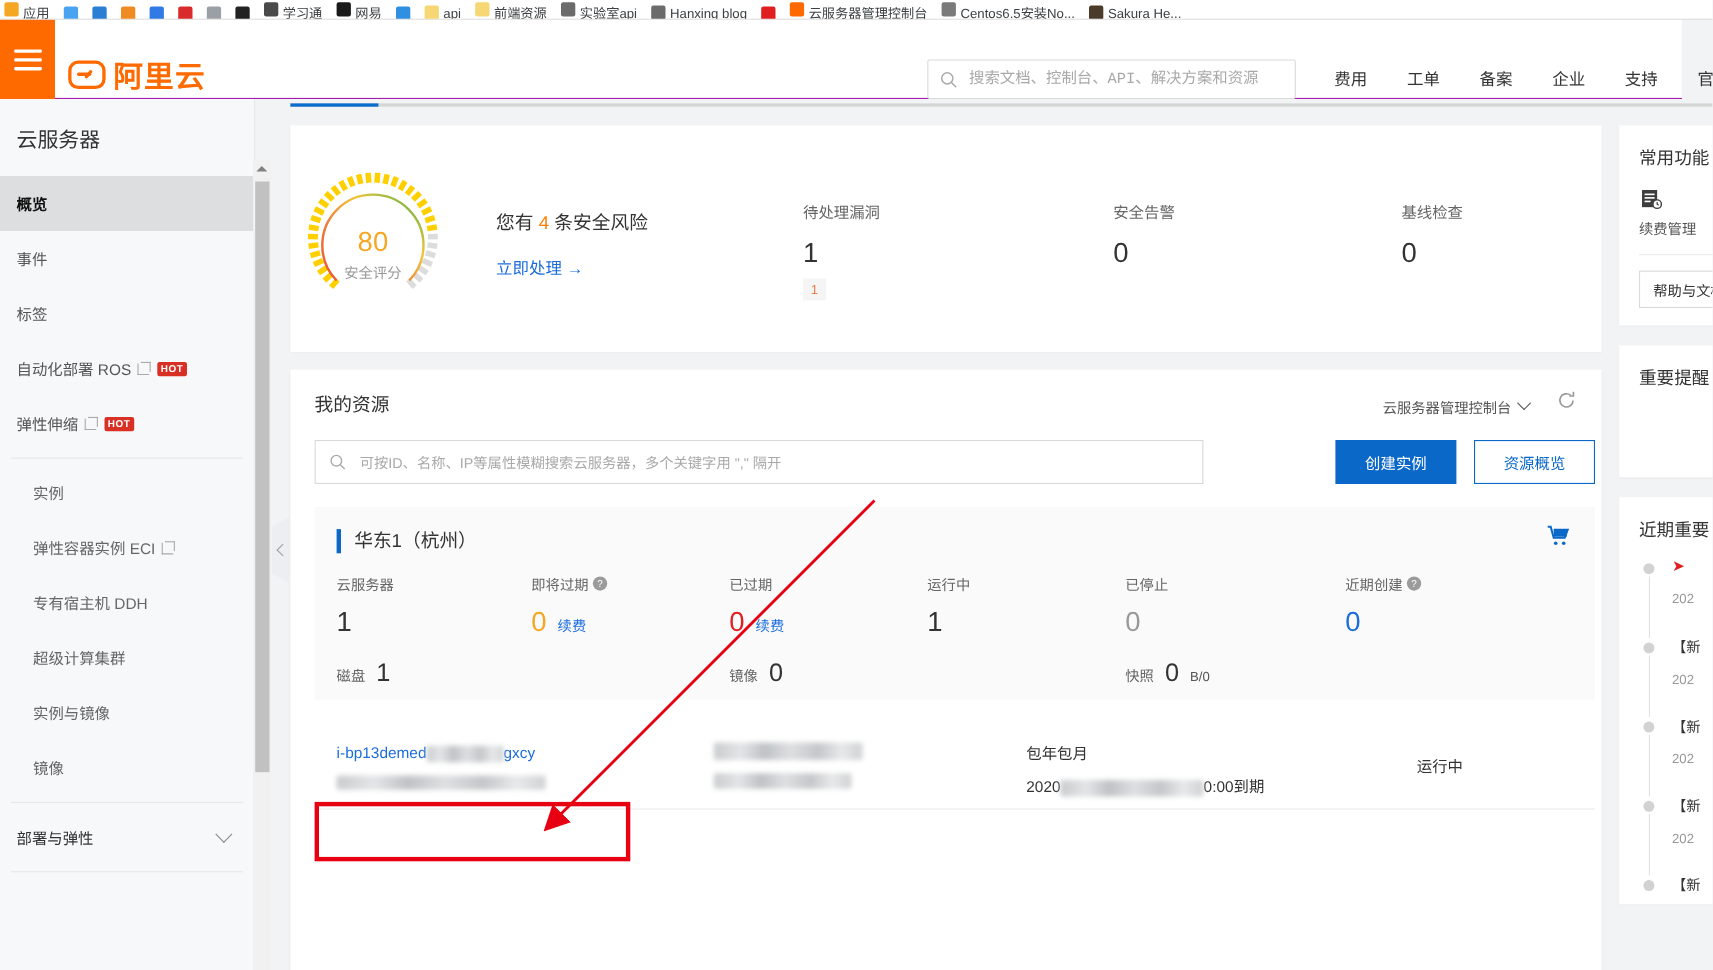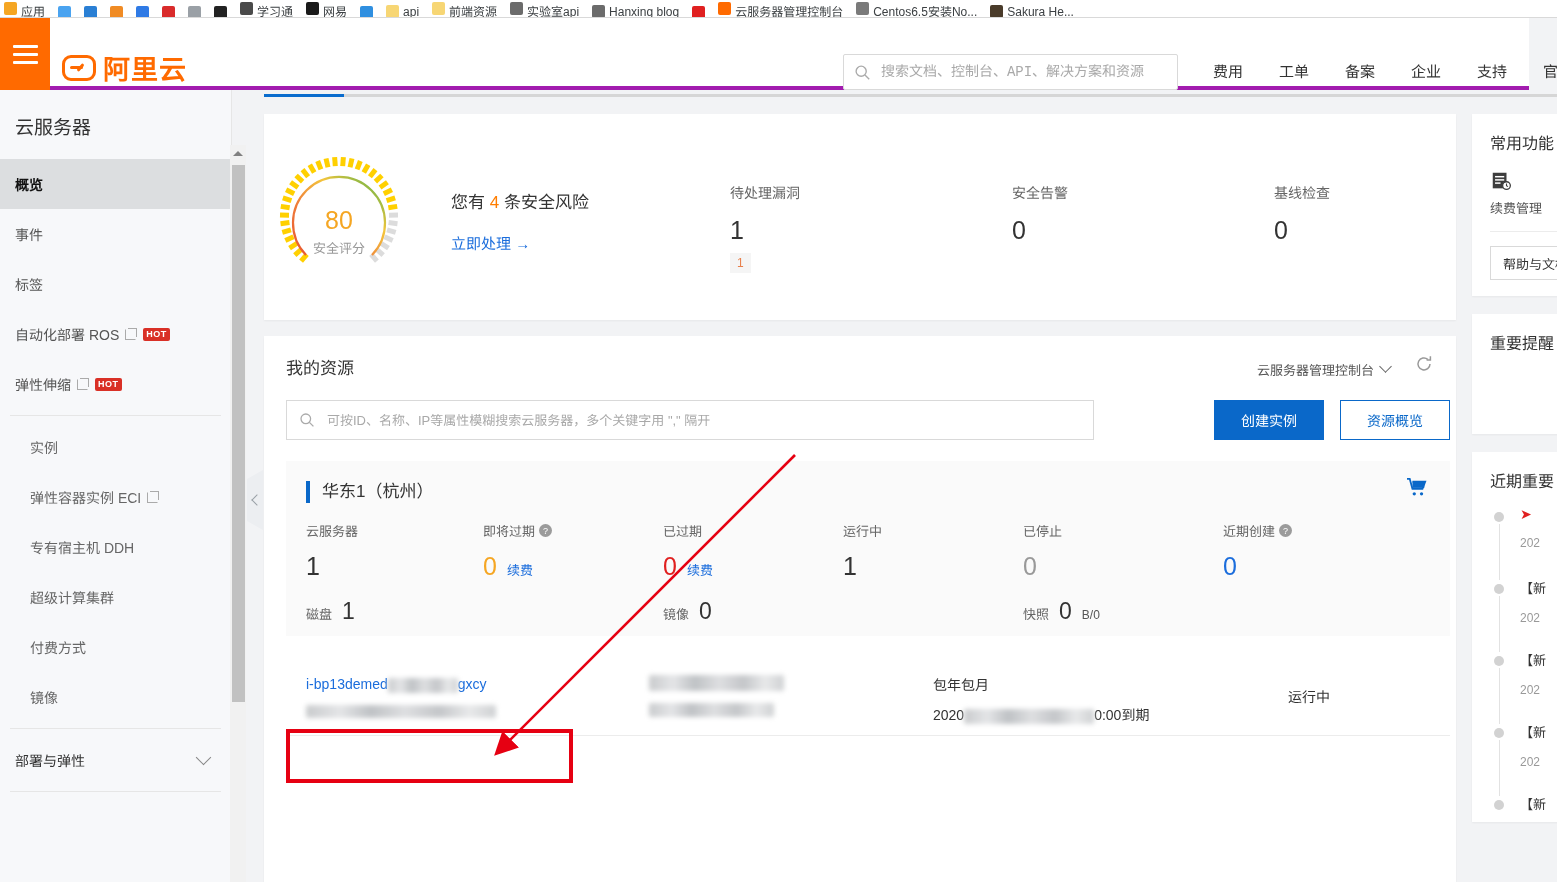--- a/index.html
+++ b/index.html
@@ -14,21 +14,21 @@
     position:absolute; left:0; top:0; width:1557px; height:18px;
     background:#ffffff; overflow:hidden; display:flex; align-items:flex-end;
     padding-left:4px; border-bottom:1px solid #d9d9d9;
   }
   .bm{ display:flex; gap:4px; margin-right:13px; flex:0 0 auto;
        font-size:12px; color:#3c4043; white-space:nowrap; position:relative; top:2px;}
   .bmico{ width:13px; height:13px; border-radius:2px; flex:0 0 auto; display:block;}
   
   #header{
     position:absolute; left:0; top:18px; width:1529px; height:72px;
-    background:#ffffff; border-bottom:4px solid #a21caf;
+    background:#ffffff; border-bottom:1px solid #a21caf;
   }
   #hamburger{
     position:absolute; left:0; top:0; width:50px; height:72px; background:#ff6a00;
     display:flex; flex-direction:column; align-items:center; justify-content:center; gap:5px;
     cursor:pointer;
   }
   #hamburger i{ display:block; width:25px; height:3px; background:#fff; border-radius:1px;}
   #brand{ position:absolute; left:62px; top:30px; display:flex; align-items:center; gap:7px;}
   #brand .logomark{
     width:34px; height:26px; border:3px solid #ff6a00; border-radius:9px;
@@ -350,21 +350,21 @@
         <span>弹性容器实例 ECI</span>
         <span class="extlink"></span>
       </div>
       <div class="side-item side-sub">
         <span>专有宿主机 DDH</span>
       </div>
       <div class="side-item side-sub">
         <span>超级计算集群</span>
       </div>
       <div class="side-item side-sub">
-        <span>付费方式</span>
+        <span>实例与镜像</span>
       </div>
       <div class="side-item side-sub">
         <span>镜像</span>
       </div>
       <div class="side-sep"></div>
       <div class="side-group">
         <span>部署与弹性</span>
         <span class="chev down"></span>
       </div>
       <div class="side-sep"></div>

